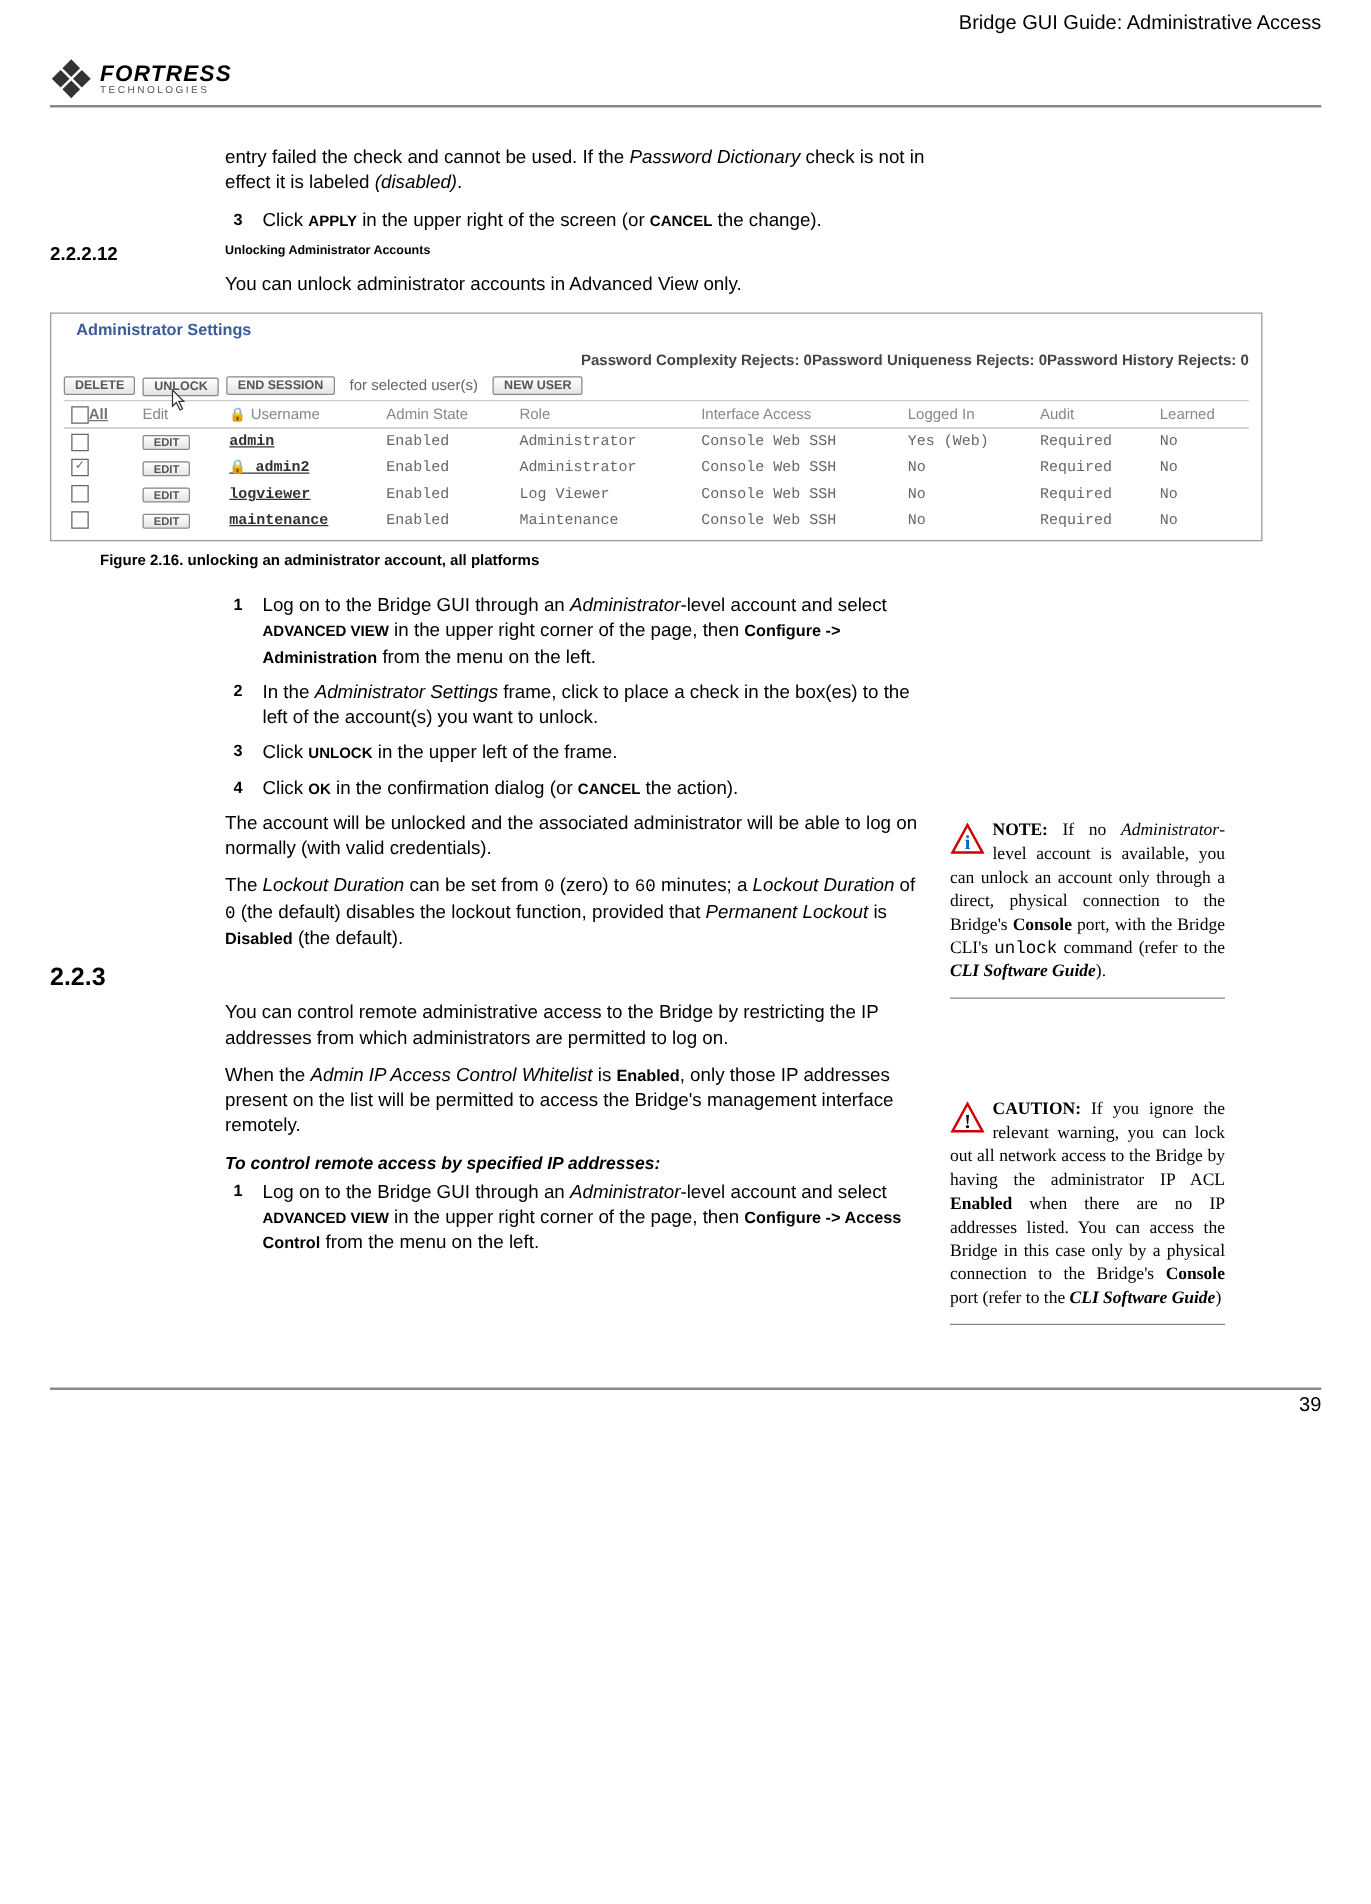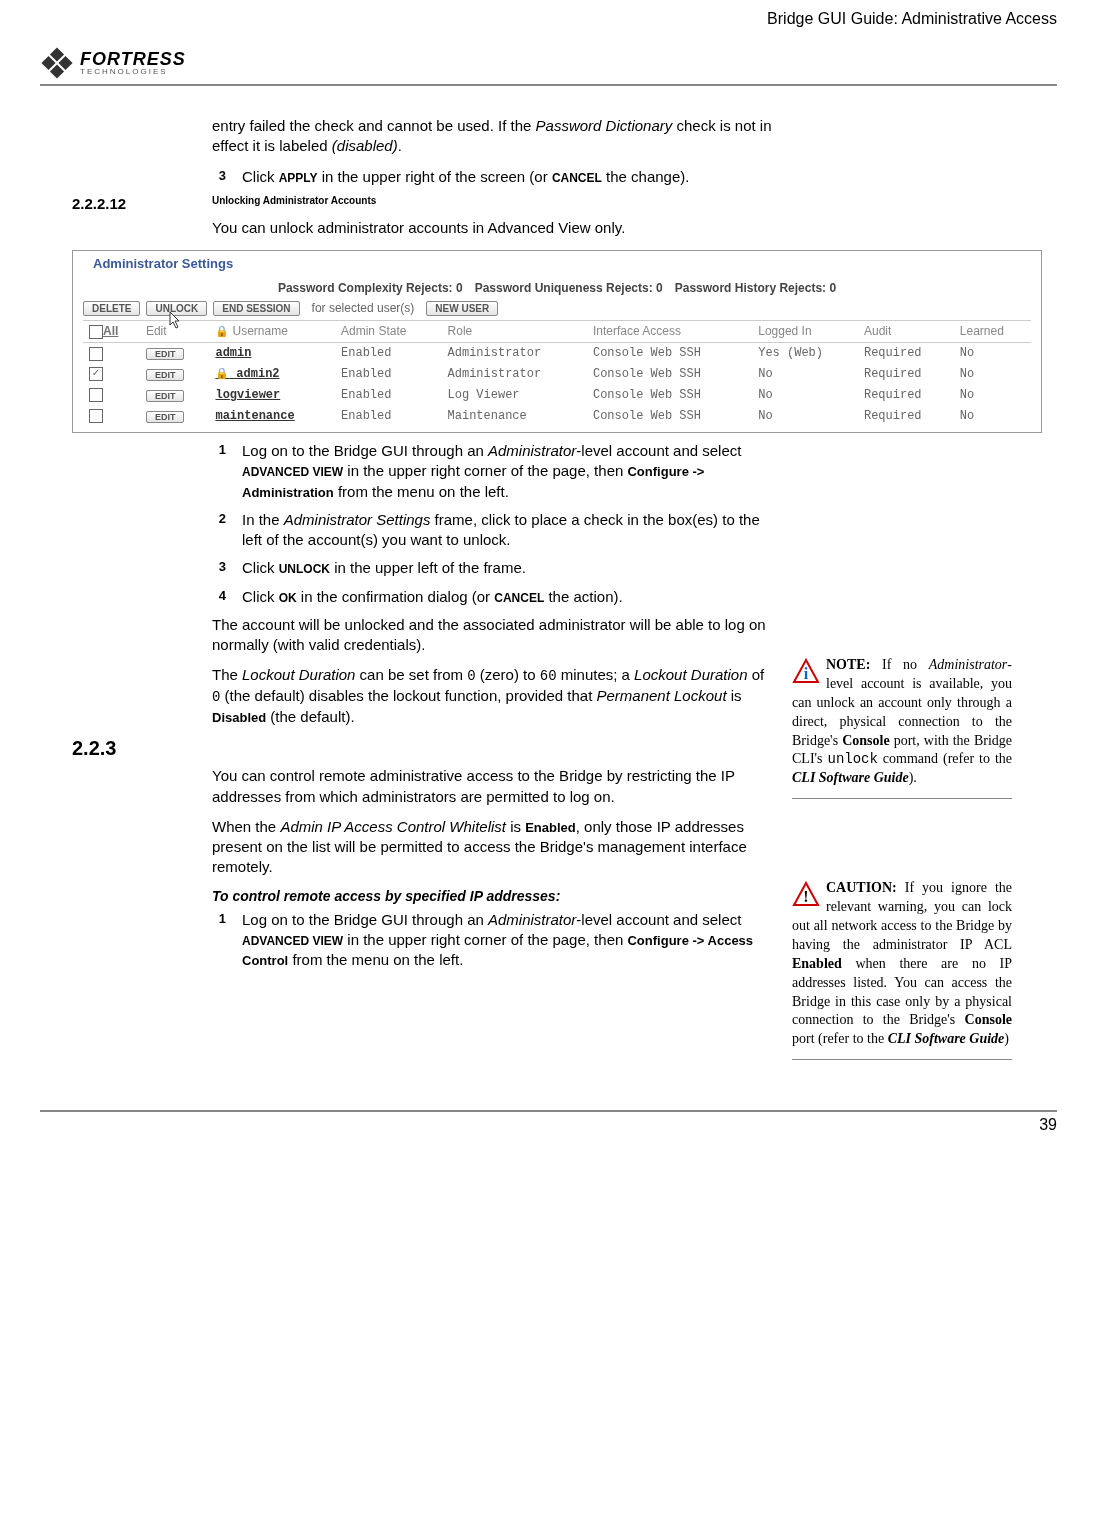--- a/index.html
+++ b/index.html
@@ -45,21 +45,20 @@
     letter-spacing: 2px;
     color: #555;
   }
   .header-right {
     font-size: 16px;
     color: #000;
   }
   .body-wrap {
     display: flex;
     gap: 20px;
-    margin-left: 32px;
   }
   .main-col {
     margin-left: 140px;
     width: 560px;
   }
   .side-col {
     width: 220px;
     font-family: "Palatino Linotype", Palatino, serif;
     font-size: 14px;
   }
@@ -119,26 +118,25 @@
     color: #3a5a9a;
     font-weight: bold;
     font-size: 13px;
     margin: -14px 0 6px 6px;
     background: #fff;
     display: inline-block;
     padding: 0 4px;
   }
   .rej-row {
     display: flex;
-    justify-content: center;
+    justify-content: flex-end;
     font-weight: bold;
     color: #444;
     margin: 4px 0 6px 0;
     font-size: 12px;
-    gap: 12px;
   }
   .btn-row {
     display: flex;
     align-items: flex-start;
     gap: 6px;
     margin-bottom: 4px;
     font-size: 12px;
   }
   .ss-btn {
     border: 1px solid #888;
@@ -334,20 +332,21 @@
                 <td style="font-family:Courier New,monospace">Enabled</td>
                 <td style="font-family:Courier New,monospace">Maintenance</td>
                 <td style="font-family:Courier New,monospace">Console Web SSH</td>
                 <td style="font-family:Courier New,monospace">No</td>
                 <td style="font-family:Courier New,monospace">Required</td>
                 <td style="font-family:Courier New,monospace">No</td>
               </tr>
             </tbody>
         </table>
       </div>
+      <div class="caption">Figure 2.16. unlocking an administrator account, all platforms</div>
 
       <div id="steps-b">
           <div class="step">
             <div class="step-num">1</div>
             <div class="step-text">Log on to the Bridge GUI through an <span class="italic">Administrator</span>-level account and select <span class="smallcaps">ADVANCED VIEW</span> in the upper right corner of the page, then <span class="bold-sans">Configure -&gt; Administration</span> from the menu on the left.</div>
           </div>
           <div class="step">
             <div class="step-num">2</div>
             <div class="step-text">In the <span class="italic">Administrator Settings</span> frame, click to place a check in the box(es) to the left of the account(s) you want to unlock.</div>
           </div>

